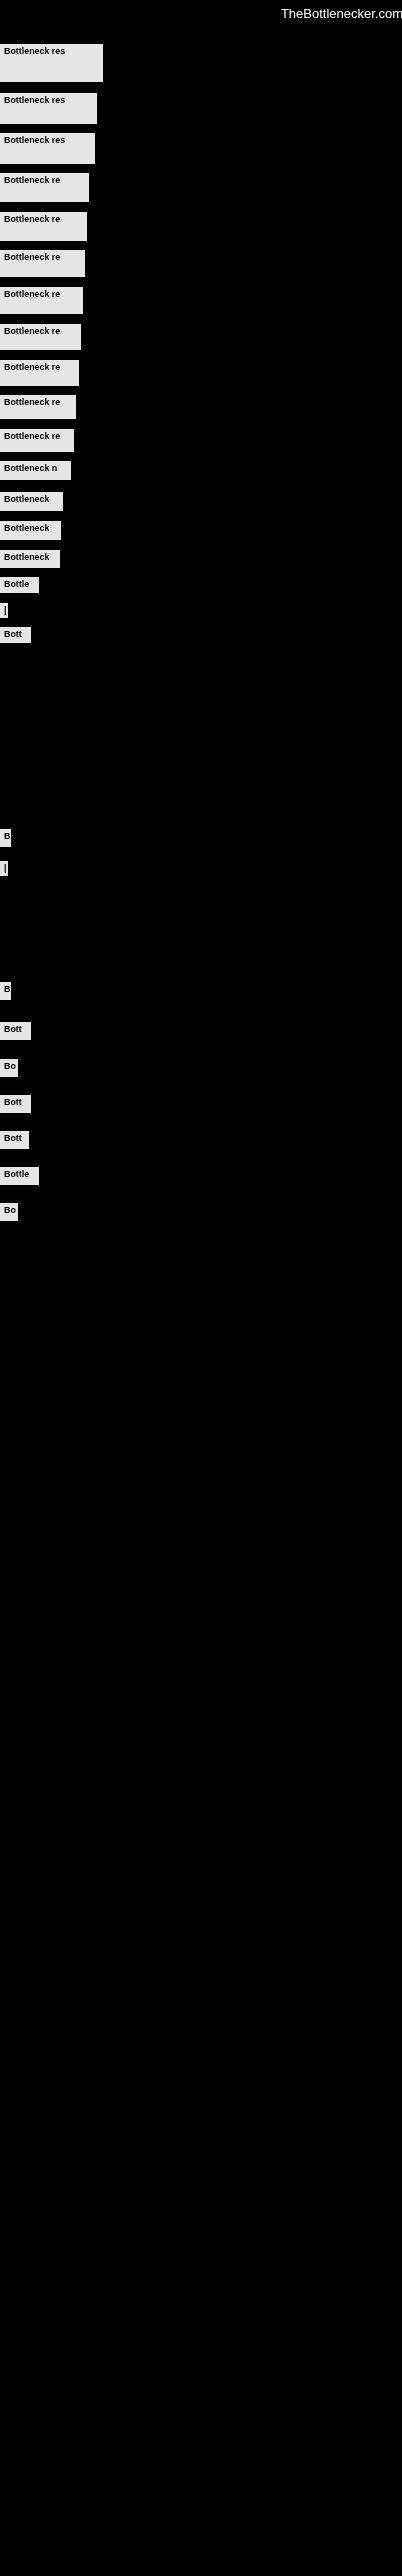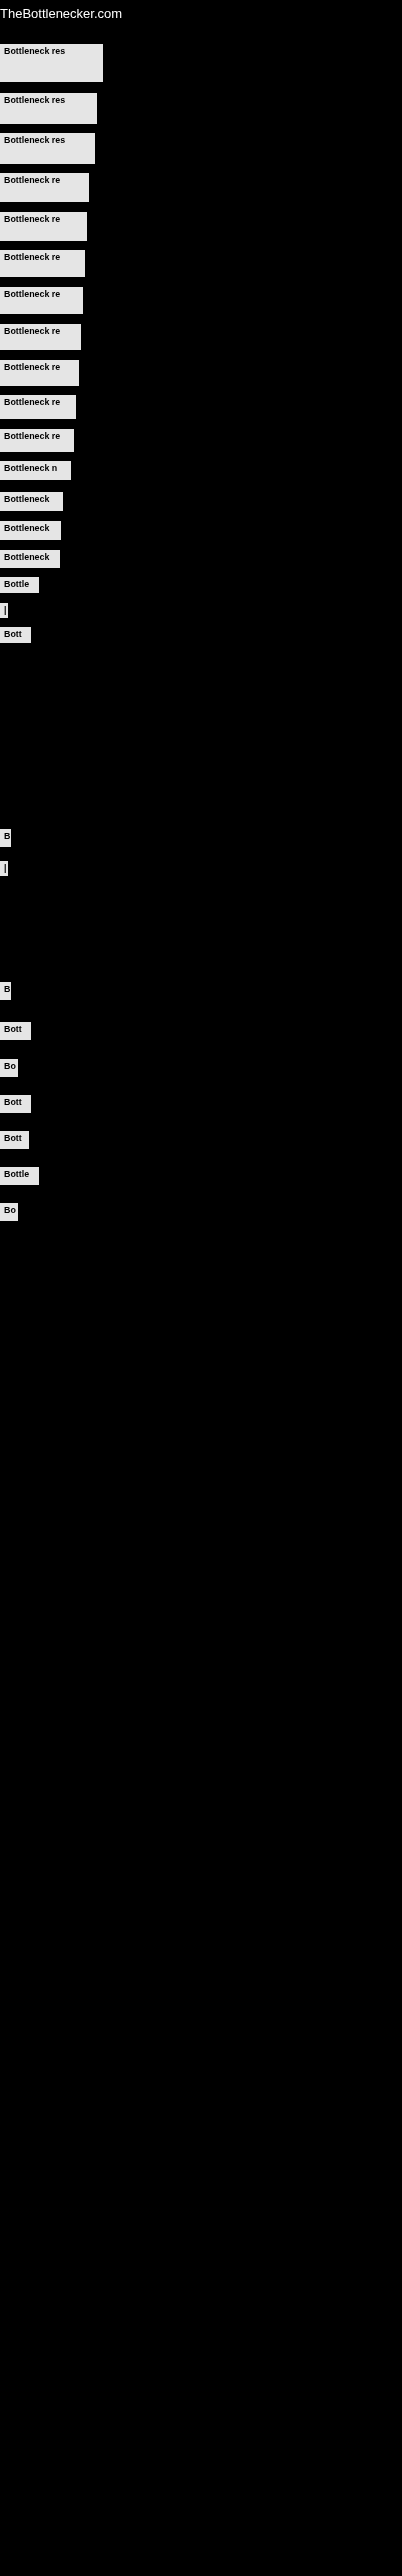--- a/index.html
+++ b/index.html
@@ -6,21 +6,21 @@
     body {
       background-color: #000000;
       width: 403px;
       min-height: 2576px;
       font-family: Arial, sans-serif;
       position: relative;
     }
     .site-title {
       color: #ffffff;
       font-size: 13px;
-      text-align: left;
+      text-align: right;
       padding: 6.4px 0;
       position: absolute;
       top: 0;
       left: 0;
       right: 0;
     }
     .bottleneck-item {
       position: absolute;
       background-color: #e5e5e5;
       color: #000000;

